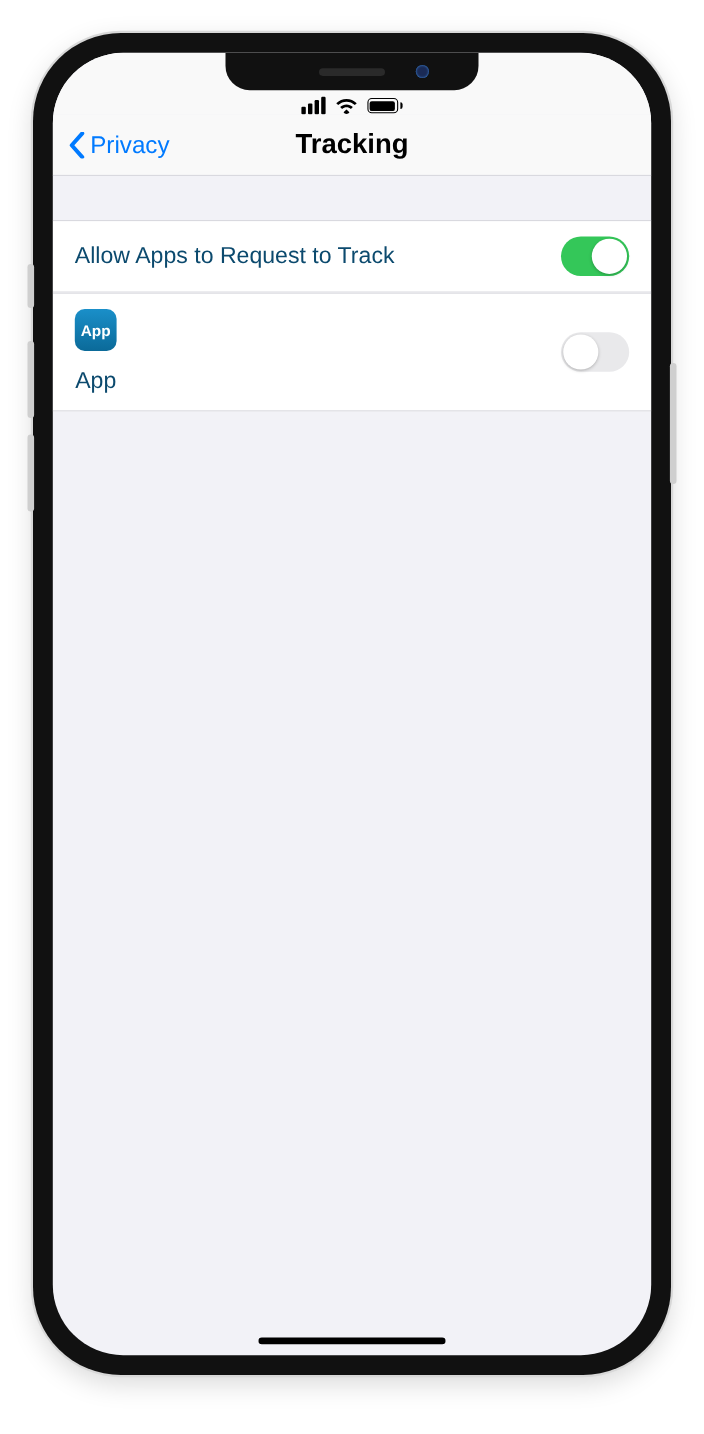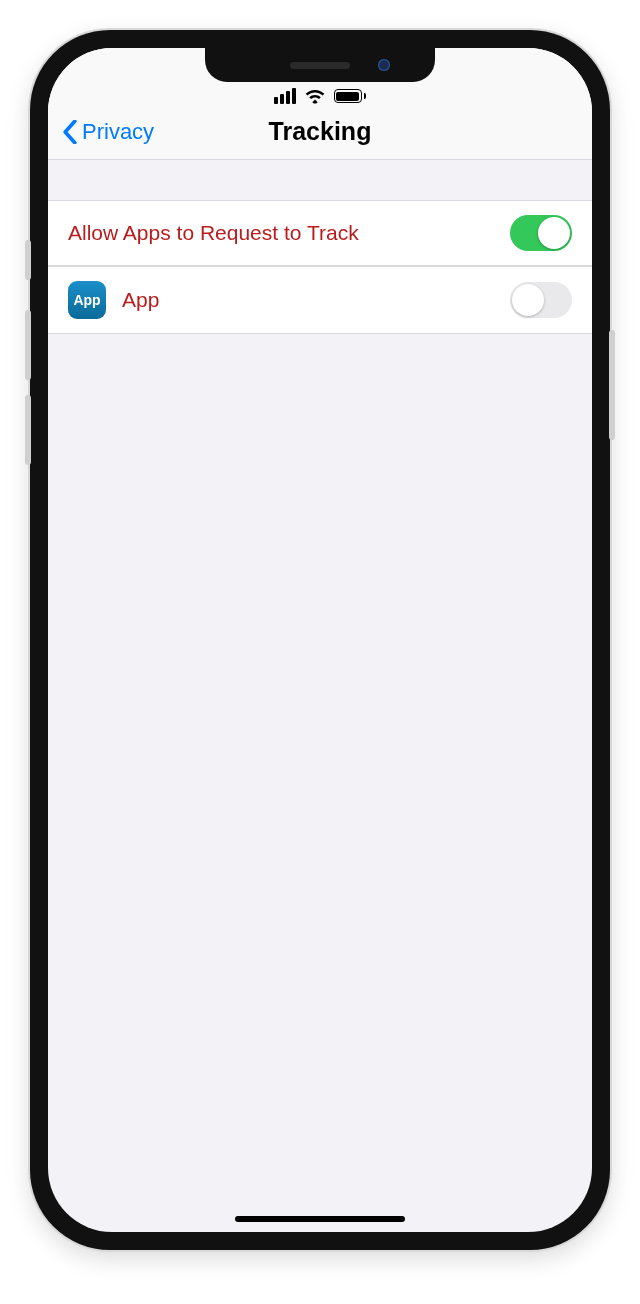--- a/index.html
+++ b/index.html
@@ -92,22 +92,22 @@
     
     .content { padding-top: 40px; }
     .cell {
       background: #fff;
       border-top: 1px solid #d9d9df;
       border-bottom: 1px solid #d9d9df;
       padding: 14px 20px;
       display: flex; align-items: center; justify-content: space-between;
       min-height: 58px;
     }
-    .cell-label { font-size: 21px; color: #b91c1c; }
-    .cell-left { display: flex; align-items: center; gap: 16px; }
+    .cell-label { font-size: 21px; color: #0c4a6e; }
+    .cell-left { display: flex; align-items: center; gap: 16px; flex-direction: column; }
 
     .footer-text {
       padding: 10px 20px 22px 20px;
       font-size: 17px;
       line-height: 1.35;
       color: #8a8a8e;
     }
     .footer-text a { color: #007aff; text-decoration: none; }
 
     

